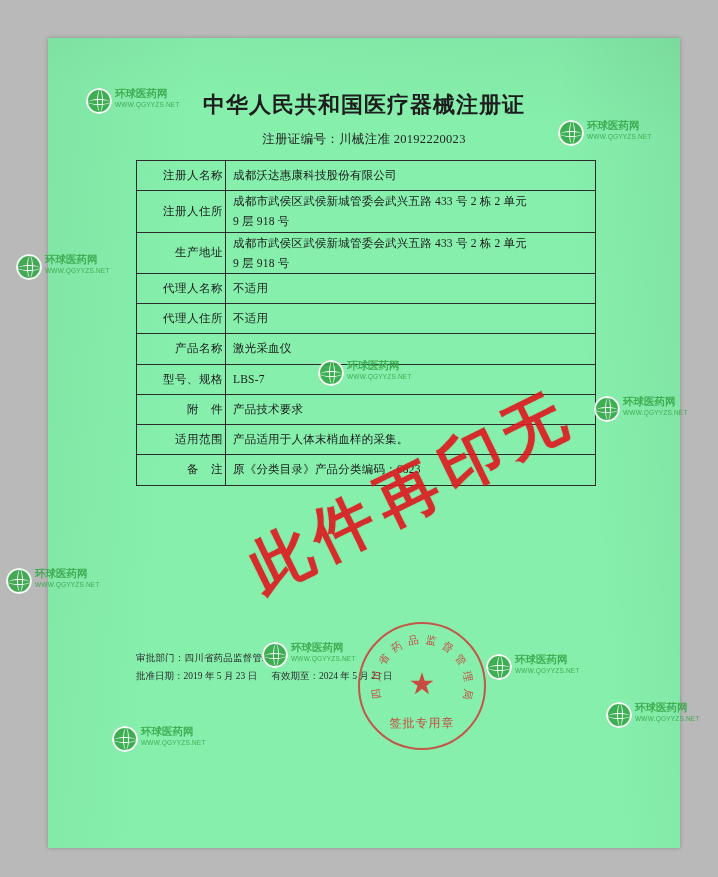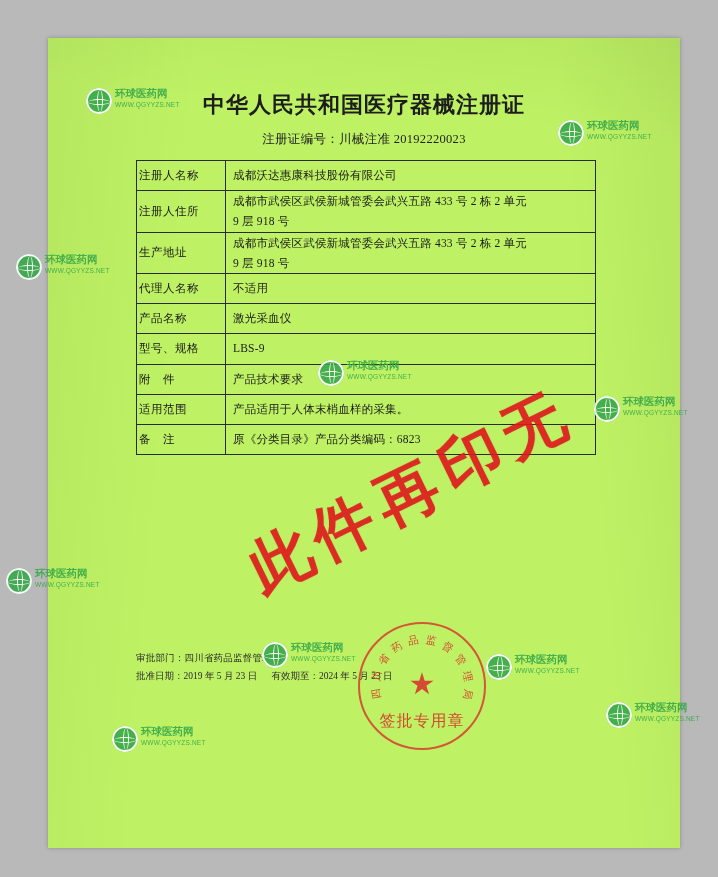--- a/index.html
+++ b/index.html
@@ -19,21 +19,21 @@
     height: 877px;
     background: #b9b9b9;
   }
   
   #paper {
     position: absolute;
     left: 48px;
     top: 38px;
     width: 632px;
     height: 810px;
-    background: #bef264;
+    background: #86efac;
     box-shadow: 0 0 4px rgba(0,0,0,0.25);
     overflow: hidden;
   }
   
   #paper:before {
     content: "";
     position: absolute;
     inset: 0;
     background:
       linear-gradient(95deg, rgba(0,0,0,0.045) 0%, rgba(255,255,255,0) 22%),
@@ -75,21 +75,21 @@
   }
   table.cert td {
     border: 1px solid #2b2b2b;
     font-size: 11.5px;
     color: #1a1a1a;
     vertical-align: middle;
     line-height: 1.5;
   }
   td.lbl {
     width: 84px;
-    text-align: left;
+    text-align: right;
     letter-spacing: 0.5px;
     padding: 6px 2px;
   }
   td.val {
     padding: 0 7px;
     letter-spacing: 0.2px;
   }
   td.val.tall { line-height: 1.75; }
 
   .footer-line {
@@ -169,21 +169,21 @@
     top: 50%;
     transform-origin: 0 0;
     white-space: nowrap;
   }
   .seal .bottom-text {
     position: absolute;
     left: 0;
     bottom: 16px;
     width: 124px;
     text-align: center;
-    font-size: 16px;
+    font-size: 12px;
     color: rgba(219, 28, 34, 0.8);
     letter-spacing: 1px;
   }
 
   
   .wm {
     position: absolute;
     width: 92px;
     height: 42px;
     pointer-events: none;
@@ -257,26 +257,30 @@
         <tr>
           <td class="lbl">生产地址</td>
           <td class="val tall" style="white-space:pre-line">成都市武侯区武侯新城管委会武兴五路 433 号 2 栋 2 单元
 9 层 918 号</td>
         </tr>
         <tr>
           <td class="lbl">代理人名称</td>
           <td class="val">不适用</td>
         </tr>
         <tr>
+          <td class="lbl">代理人住所</td>
+          <td class="val">不适用</td>
+        </tr>
+        <tr>
           <td class="lbl">产品名称</td>
           <td class="val">激光采血仪</td>
         </tr>
         <tr>
           <td class="lbl">型号、规格</td>
-          <td class="val">LBS-9</td>
+          <td class="val">LBS-7</td>
         </tr>
         <tr>
           <td class="lbl">附　件</td>
           <td class="val">产品技术要求</td>
         </tr>
         <tr>
           <td class="lbl">适用范围</td>
           <td class="val">产品适用于人体末梢血样的采集。</td>
         </tr>
         <tr>

